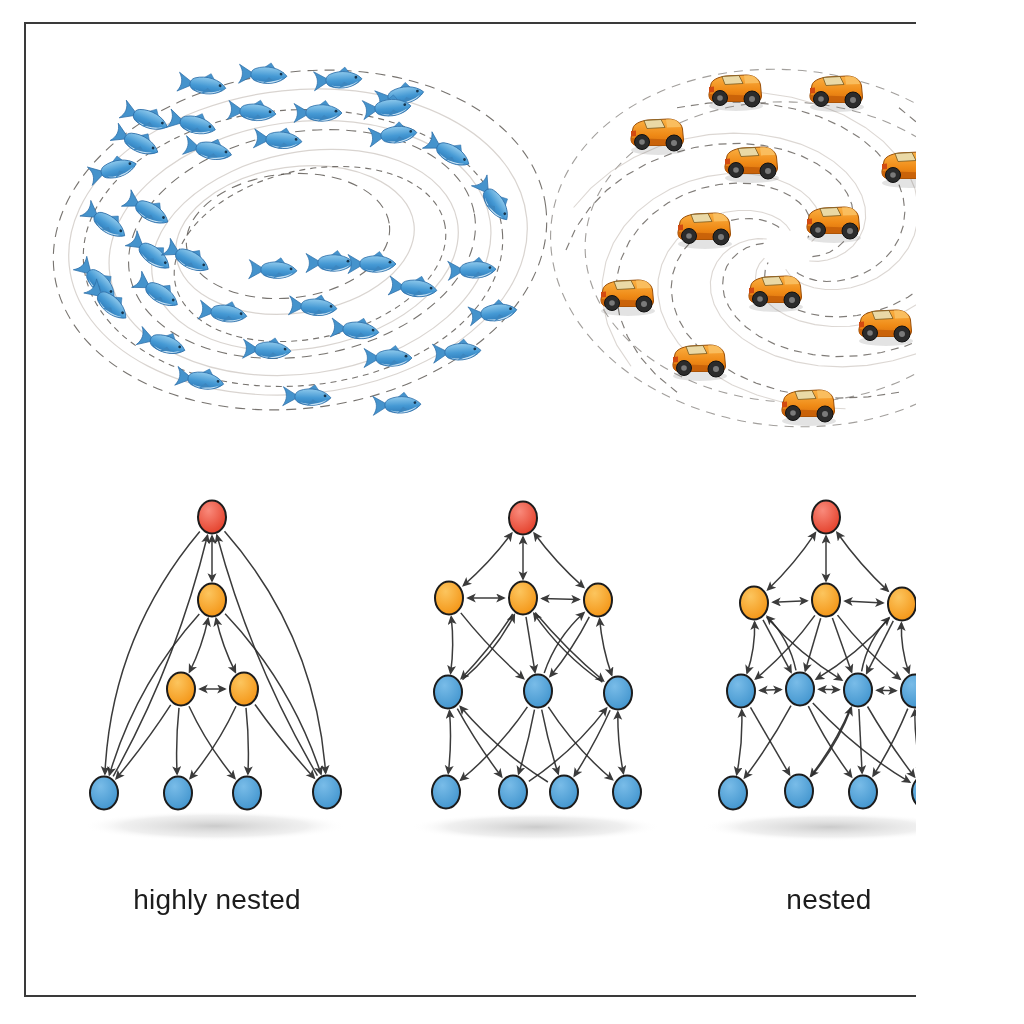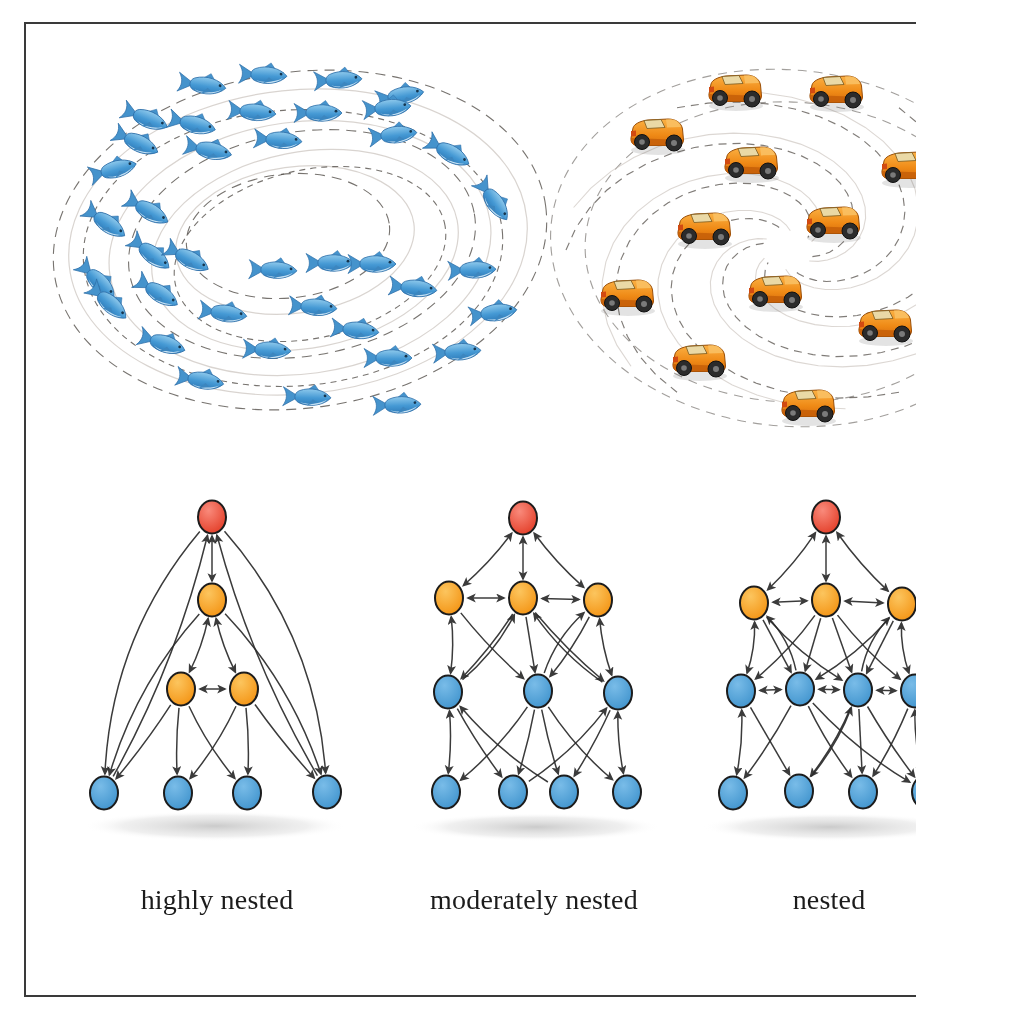--- a/index.html
+++ b/index.html
@@ -1,17 +1,17 @@
 <!DOCTYPE html>
 <html><head>
 <meta charset="utf-8">
 <style>
   html,body{margin:0;padding:0;background:#ffffff;}
   .page{position:relative;width:916px;height:1024px;background:#ffffff;overflow:hidden;
-        font-family:Liberation Serif, serif;}
+        font-family:Liberation Sans, sans-serif;}
   .frame{position:absolute;left:24px;top:22px;width:977px;height:975px;
          border:2px solid #3a3a3a;box-sizing:border-box;background:transparent;}
   svg.scene{position:absolute;left:0;top:0;width:1024px;height:1024px;}
   .caption{position:absolute;transform:translateX(-50%);font-size:28px;color:#1c1c1c;
            letter-spacing:0.2px;white-space:nowrap;}
 </style>
 </head>
 <body>
 
 <div class="page">
@@ -682,15 +682,14 @@
         <ellipse cx="858" cy="690" rx="14" ry="16.5" fill="url(#gBlue)" stroke="#1c1c1c" stroke-width="2"></ellipse>
         <ellipse cx="915" cy="691" rx="14" ry="16.5" fill="url(#gBlue)" stroke="#1c1c1c" stroke-width="2"></ellipse>
         <ellipse cx="733" cy="793" rx="14" ry="16.5" fill="url(#gBlue)" stroke="#1c1c1c" stroke-width="2"></ellipse>
         <ellipse cx="799" cy="791" rx="14" ry="16.5" fill="url(#gBlue)" stroke="#1c1c1c" stroke-width="2"></ellipse>
         <ellipse cx="863" cy="792" rx="14" ry="16.5" fill="url(#gBlue)" stroke="#1c1c1c" stroke-width="2"></ellipse>
         <ellipse cx="926" cy="792" rx="14" ry="16.5" fill="url(#gBlue)" stroke="#1c1c1c" stroke-width="2"></ellipse>
       </g>
     </svg>
   <div class="frame"></div>
   <div class="caption" id="cap0" style="left: 217px; top: 884px;">highly nested</div>
-  <div class="caption" id="cap1" style="left: 534px; top: 884px;">moderately nested</div>
   <div class="caption" id="cap2" style="left: 829px; top: 884px;">nested</div>
 </div>
 
 </body></html>

